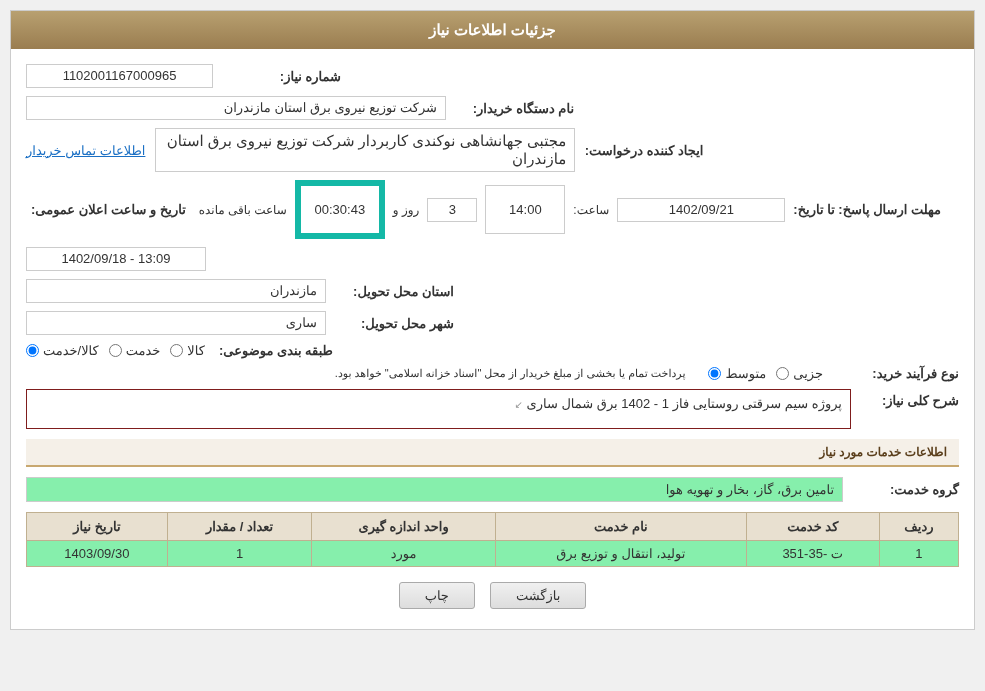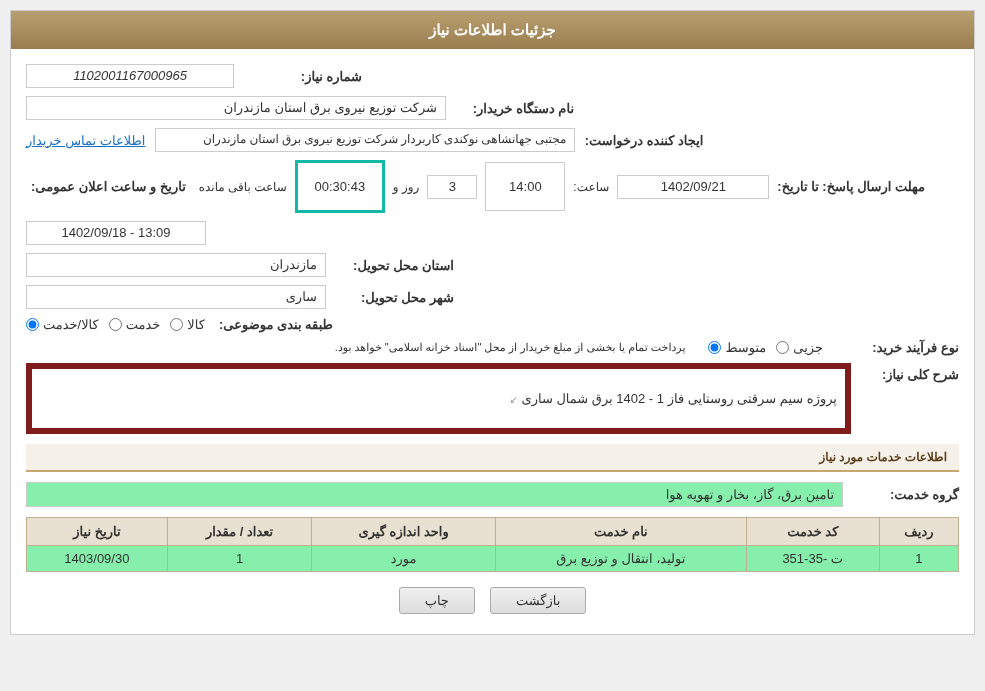--- a/index.html
+++ b/index.html
@@ -54,24 +54,23 @@
       direction: rtl;
       text-align: right;
     }
     .form-value-wide {
       width: 420px;
     }
     .form-value-medium {
       width: 300px;
     }
     .field-number {
-      width: 208px;
+      width: 187px;
       direction: ltr;
       text-align: center;
-      font-style: italic;
     }
     .label-announce {
       margin-left: 5px;
       margin-right: 5px;
       color: #333;
       font-weight: bold;
     }
     .contact-link {
       color: #1a6fc4;
       text-decoration: underline;
@@ -86,37 +85,37 @@
       flex-wrap: wrap;
     }
     .deadline-label {
       font-weight: bold;
       min-width: 120px;
       text-align: right;
     }
     .deadline-date {
       border: 1px solid #ccc;
       padding: 3px 8px;
-      width: 152px;
+      width: 168px;
       text-align: center;
     }
     .deadline-time {
       border: 1px solid #ccc;
       padding: 16px 8px;
       width: 80px;
       text-align: center;
     }
     .deadline-days {
       border: 1px solid #ccc;
       padding: 3px 8px;
       width: 50px;
       text-align: center;
     }
     .deadline-remaining {
-      border: 3px solid #14b8a6;
+      border: 6px solid #14b8a6;
       padding: 16px 8px;
       width: 90px;
       text-align: center;
       direction: ltr;
     }
     .small-label {
       font-size: 12px;
     }
     .radio-group {
       display: flex;
@@ -161,22 +160,22 @@
       margin-bottom: 10px;
     }
     .desc-label {
       font-weight: bold;
       min-width: 100px;
       text-align: right;
       margin-left: 8px;
       padding-top: 4px;
     }
     .desc-content {
-      border: 6px solid #7f1d1d;
-      padding: 22px 8px;
+      border: 1px solid #7f1d1d;
+      padding: 6px 8px;
       flex: 1;
       min-height: 40px;
       background: #fff;
       text-align: right;
       direction: rtl;
     }
     .service-group-row {
       display: flex;
       align-items: center;
       margin-bottom: 10px;
@@ -291,21 +290,21 @@
         <div class="form-value field-number">1102001167000965</div>
       </div>
 
       <div class="form-row">
         <span class="form-label">نام دستگاه خریدار:</span>
         <div class="form-value form-value-wide">شرکت توزیع نیروی برق استان مازندران</div>
       </div>
 
       <div class="form-row">
         <span class="form-label">ایجاد کننده درخواست:</span>
-        <div class="form-value form-value-wide" style="font-size:12px;font-family:Liberation Serif, serif;">مجتبی جهانشاهی نوکندی کاربردار شرکت توزیع نیروی برق استان مازندران</div>
+        <div class="form-value form-value-wide" style="font-size:15px;">مجتبی جهانشاهی نوکندی کاربردار شرکت توزیع نیروی برق استان مازندران</div>
         <span class="contact-link" style="margin-right: 10px;">اطلاعات تماس خریدار</span>
       </div>
 
       <div class="deadline-row">
         <span class="deadline-label">مهلت ارسال پاسخ: تا تاریخ:</span>
         <div class="deadline-date form-value">1402/09/21</div>
         <span class="small-label">ساعت:</span>
         <div class="deadline-time form-value">14:00</div>
         <div class="deadline-days form-value">3</div>
         <span class="small-label">روز و</span>

